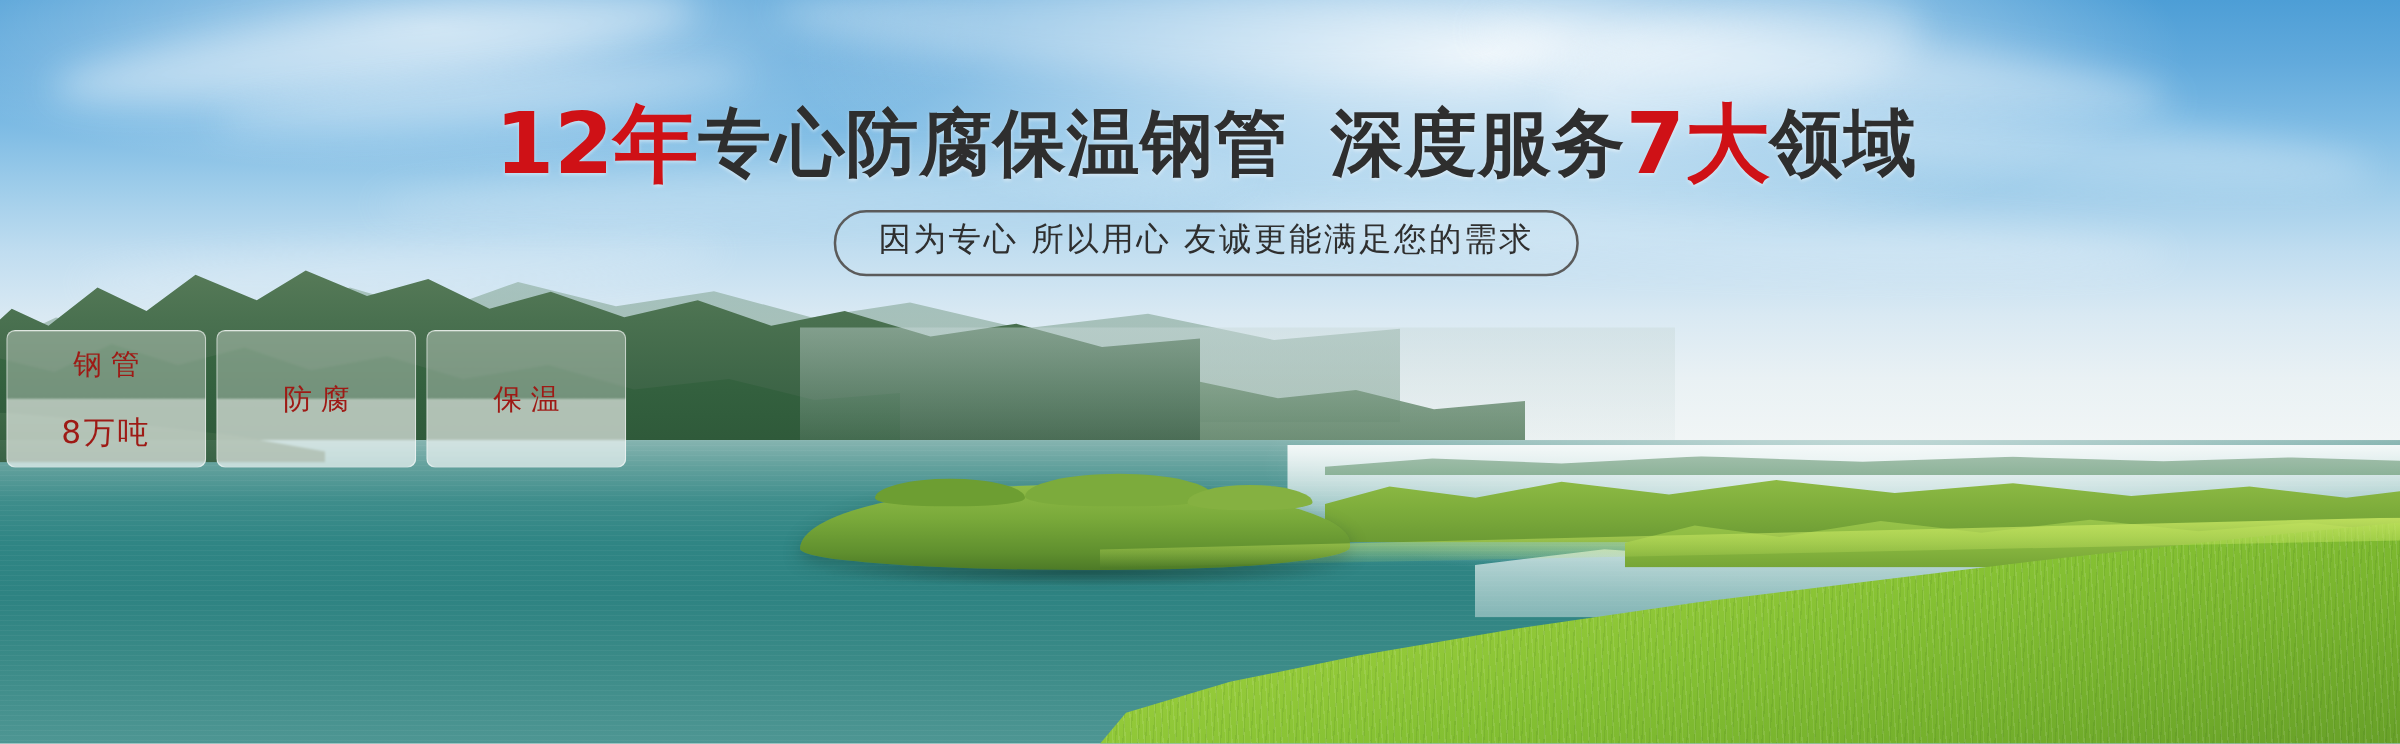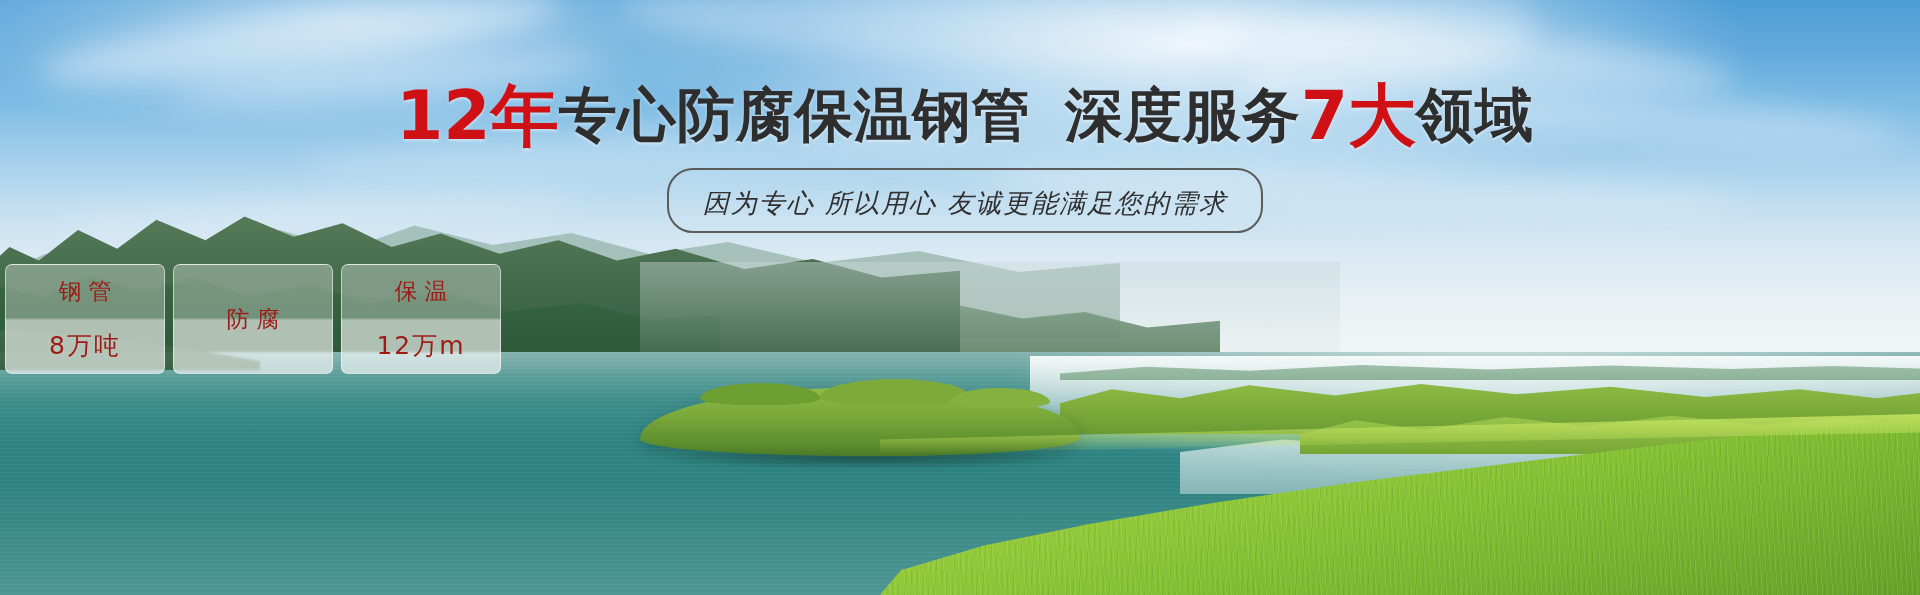--- a/index.html
+++ b/index.html
@@ -187,28 +187,27 @@
   .hl-dark{color:#2e2e2e;}
   .hl-gap{display:inline-block;width:34px;}
 
   .subtitle-wrap{
     position:absolute; left:0; top:168px; width:1920px;
     display:flex; justify-content:center;
   }
   .subtitle{
     border:2px solid #5b5b5b;
     border-radius:26px;
-    padding:16px 34px 10px;
+    padding:4px 34px 10px;
     font-size:26px;
     color:#2f2f2f;
     letter-spacing:2px;
     white-space:nowrap;
     font-family:"DejaVu Sans","Liberation Sans",sans-serif;
     background:rgba(255,255,255,.04);
-    font-style:italic;
   }
 
   .cards{
     position:absolute; left:0; top:264px; width:1920px;
     display:flex; justify-content:flex-start; gap:8px;
   }
   .card{
     width:160px;
     height:110px;
     background:linear-gradient(to bottom,
@@ -306,21 +305,17 @@
             <span class="sup"></span>
         </div>
       </div>
 
       <div class="card">
         <div class="card-label">防腐</div>
       </div>
 
       <div class="card">
         <div class="card-label">保温</div>
-        <div class="card-value">
-          <span>12万m</span>
-            <span class="sup"></span>
-        </div>
       </div>
 
     </div>
   </div>
 </div>
 
 </body></html>

